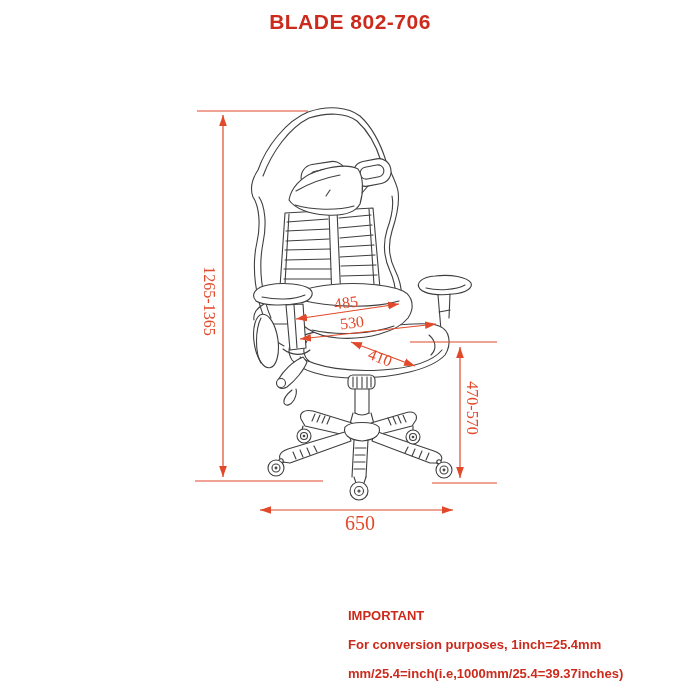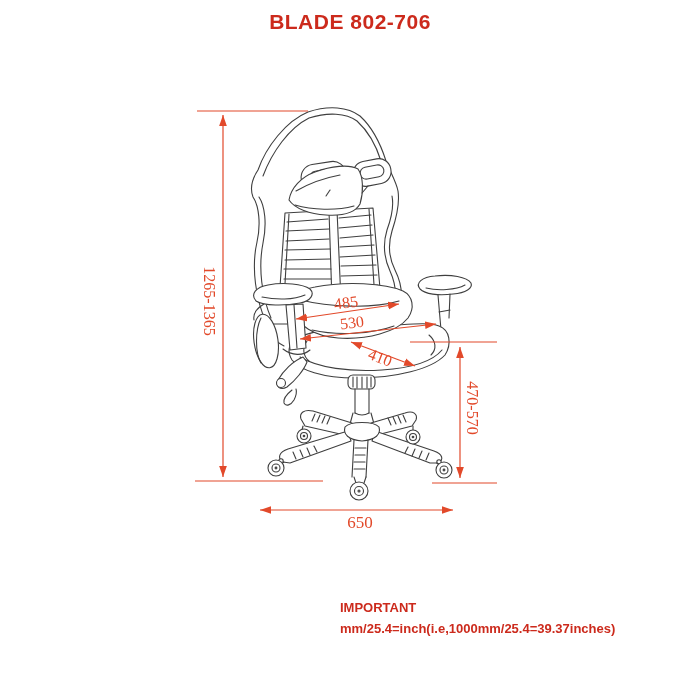--- a/index.html
+++ b/index.html
@@ -6,21 +6,21 @@
   .page{position:relative;width:700px;height:700px;background:#fff;overflow:hidden;
         font-family:"Liberation Sans",sans-serif;}
   .title{position:absolute;left:0;top:10px;width:700px;text-align:center;
          font-size:21px;font-weight:bold;color:#cc2a1c;letter-spacing:0.5px;}
   .drawing{position:absolute;left:0;top:0;}
   .dim-label{position:absolute;width:0;height:0;}
   .dim-label .num{position:absolute;left:0;top:0;display:block;white-space:nowrap;
          font-family:"Liberation Serif",serif;font-size:16px;color:#e2492a;}
   .notes{position:absolute;left:340px;top:597px;color:#cc2a1c;font-weight:bold;
          font-size:13px;line-height:21px;}
-  .notes p{margin:0;}
+  .notes p{margin:8px;}
 </style>
 </head>
 <body>
 
 <div class="page">
 
   <div class="title">BLADE 802-706</div>
 
   <svg class="drawing" width="700" height="700" viewBox="0 0 700 700">
     <defs>
@@ -203,30 +203,31 @@
     </g>
   </svg>
 
   <div class="dim-label" style="left:209px;top:301px">
     <span class="num" style="transform:translate(-50%,-50%) rotate(90deg)">1265-1365</span>
   </div>
   <div class="dim-label" style="left:472px;top:408px">
     <span class="num" style="transform:translate(-50%,-50%) rotate(90deg)">470-570</span>
   </div>
   <div class="dim-label" style="left:360px;top:523px">
-    <span class="num" style="font-size:17px;transform:translate(-50%,-50%)">650</span>
+    <span class="num" style="font-size:20px;transform:translate(-50%,-50%)">650</span>
   </div>
   <div class="dim-label" style="left:346px;top:303px">
     <span class="num" style="transform:translate(-50%,-50%) rotate(-8deg)">485</span>
   </div>
   <div class="dim-label" style="left:352px;top:323px">
     <span class="num" style="transform:translate(-50%,-50%) rotate(-7deg)">530</span>
   </div>
   <div class="dim-label" style="left:380px;top:358px">
     <span class="num" style="transform:translate(-50%,-50%) rotate(21deg)">410</span>
   </div>
 
   <div class="notes">
     <p>IMPORTANT</p>
+    <p>For conversion purposes, 1inch=25.4mm</p>
     <p>mm/25.4=inch(i.e,1000mm/25.4=39.37inches)</p>
   </div>
 
 </div>
 
 </body></html>

